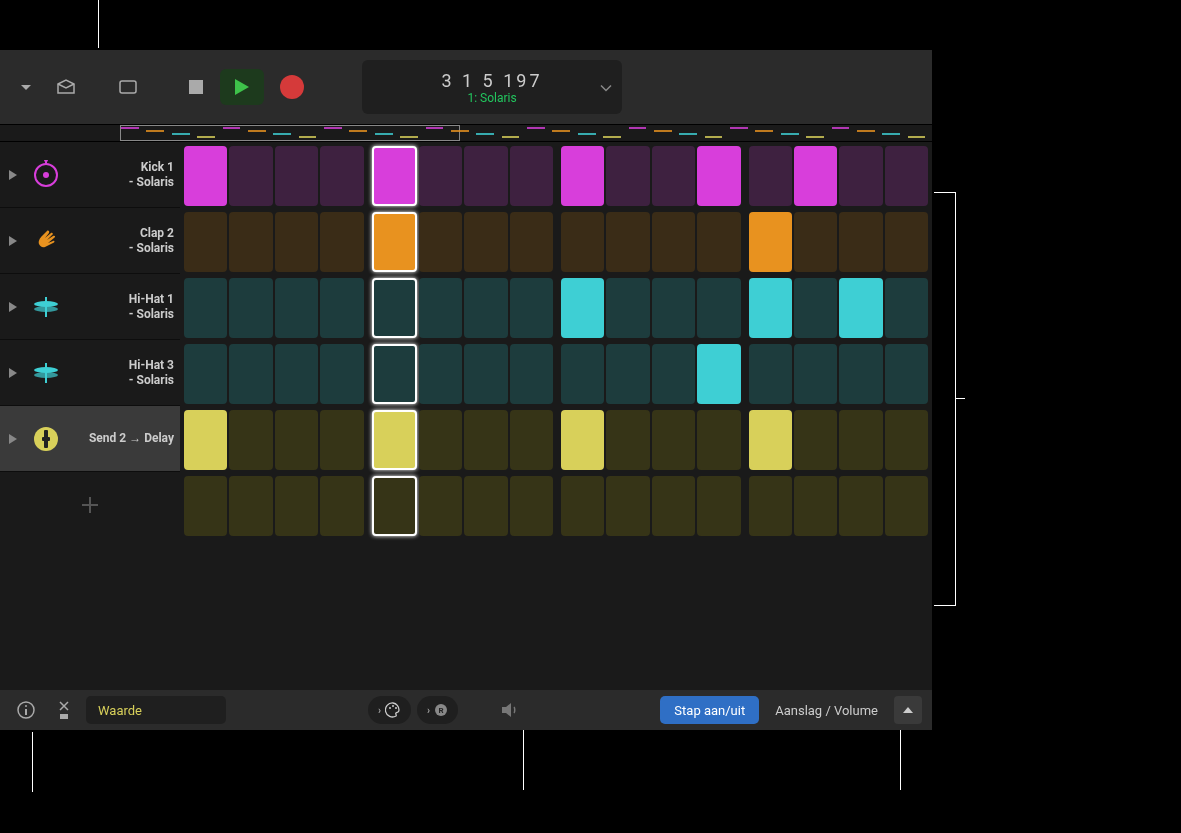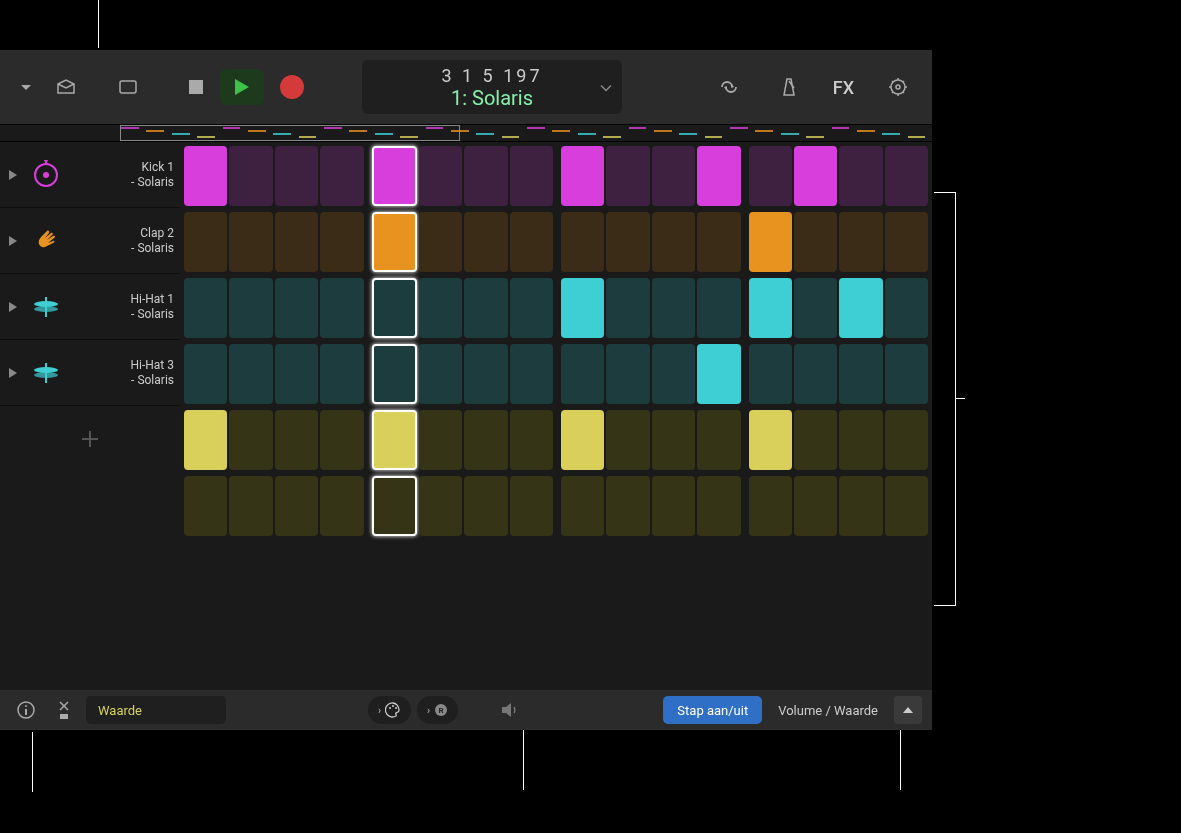--- a/index.html
+++ b/index.html
@@ -62,21 +62,21 @@
     background: #1f1f1f;
     border-radius: 6px;
     display: flex;
     flex-direction: column;
     align-items: center;
     justify-content: center;
     margin-left: 50px;
     position: relative;
   }
   .lcd .pos { font-size: 18px; letter-spacing: 3px; color: #ccc; }
-  .lcd .name { font-size: 20px; color: #86efac; }
+  .lcd .name { font-size: 12px; color: #22c55e; }
   .lcd .chev { position: absolute; right: 10px; top: 50%; transform: translateY(-50%); color: #888; }
   .tool-right { display: flex; gap: 28px; margin-left: auto; align-items: center; padding-right: 8px; }
   .fx { font-size: 18px; font-weight: 500; color: #ccc; }
   
   .timeline {
     height: 18px;
     background: #1a1a1a;
     border-top: 1px solid #000;
     border-bottom: 1px solid #000;
     display: flex;
@@ -88,20 +88,21 @@
     left: 120px;
     width: 340px;
     height: 100%;
     border: 1px solid #888;
   }
   
   .grid-area {
     flex: 1;
     display: flex;
     overflow: hidden;
+    font-weight: bold;
   }
   .tracks {
     width: 180px;
     background: #1a1a1a;
     display: flex;
     flex-direction: column;
   }
   .track {
     height: 66px;
     display: flex;
@@ -261,42 +262,20 @@
     <div class="rec-btn"></div>
     <div class="lcd">
       <div class="pos">3  1  5  197</div>
       <div class="name">1: Solaris</div>
       <div class="chev">
         <svg width="12" height="8" viewBox="0 0 12 8">
             <path d="M1 1l5 5 5-5" fill="none" stroke="#888" stroke-width="1.5"></path>
           </svg>
       </div>
     </div>
-    <div class="tool-right">
-      <div class="icon-btn">
-        <svg width="20" height="14" viewBox="0 0 20 14">
-            <path d="M3 7a5 5 0 0 1 10 0M17 7a5 5 0 0 1-10 0" fill="none" stroke="#aaa" stroke-width="1.8"></path>
-            <path d="M13 4l2 3-3 1M7 10l-2-3 3-1" fill="#aaa"></path>
-          </svg>
-      </div>
-      <div class="icon-btn">
-        <svg width="16" height="18" viewBox="0 0 16 18">
-            <path d="M6 1h4l3 16H3z" fill="none" stroke="#aaa" stroke-width="1.5"></path>
-            <line x1="8" y1="3" x2="13" y2="10" stroke="#aaa" stroke-width="1.5"></line>
-          </svg>
-      </div>
-      <div class="fx">FX</div>
-      <div class="icon-btn">
-        <svg width="18" height="18" viewBox="0 0 18 18">
-            <circle cx="9" cy="9" r="7" fill="none" stroke="#aaa" stroke-width="1.5"></circle>
-            <circle cx="9" cy="9" r="2" fill="none" stroke="#aaa" stroke-width="1.5"></circle>
-            <path d="M9 2v-2M9 18v-2M2 9h-2M18 9h-2M4 4l-1-1M14 14l1 1M4 14l-1 1M14 4l1-1" stroke="#aaa" stroke-width="1.5"></path>
-          </svg>
-      </div>
-    </div>
   </div>
 
   <div class="timeline">
     <div class="loop-region"></div>
   <div style="flex: 1 1 0%; position: relative;">
         <div style="position: absolute; left: 1px; top: 2px; width: 70%; height: 2px; background: rgb(216, 62, 219); opacity: 0.8;"></div>
       </div>
       <div style="flex: 1 1 0%; position: relative;">
         <div style="position: absolute; left: 1px; top: 5px; width: 70%; height: 2px; background: rgb(232, 146, 31); opacity: 0.8;"></div>
       </div>
@@ -445,20 +424,35 @@
             </svg>
     </div>
     <div class="drum-icon">
             <svg width="30" height="30" viewBox="0 0 30 30">
               <ellipse cx="15" cy="12" rx="12" ry="3" fill="#3ecfd4"></ellipse>
               <ellipse cx="15" cy="17" rx="12" ry="3" fill="#3ecfd4" opacity="0.7"></ellipse>
               <line x1="15" y1="5" x2="15" y2="25" stroke="#3ecfd4" stroke-width="2"></line>
             </svg>
           </div>
     <div class="label">Hi-Hat 3<br>- Solaris</div>
+        </div>
+        <div class="track selected">
+    <div class="play-arrow">
+      <svg width="10" height="10" viewBox="0 0 10 10">
+              <path d="M1 0l8 5-8 5z" fill="#888"></path>
+            </svg>
+    </div>
+    <div class="drum-icon">
+            <svg width="30" height="30" viewBox="0 0 30 30">
+              <circle cx="15" cy="15" r="12" fill="#d8d05a"></circle>
+              <rect x="13" y="6" width="4" height="18" fill="#222" rx="1"></rect>
+              <rect x="11" y="13" width="8" height="4" fill="#222" rx="1"></rect>
+            </svg>
+          </div>
+    <div class="label">Send 2 → Delay</div>
         </div>
         <div class="add-track">
           <svg width="20" height="20" viewBox="0 0 20 20">
             <path d="M10 2v16M2 10h16" stroke="#555" stroke-width="2"></path>
           </svg>
         </div>
       </div>
     <div class="steps" id="steps">
         <div class="step-row">
           <div class="step" style="background: rgb(216, 62, 219);"></div>
@@ -606,21 +600,21 @@
         </svg>
     </div>
     <div class="icon-btn" style="margin-left:30px">
       <svg width="18" height="16" viewBox="0 0 18 16">
           <path d="M1 5v6h4l5 4V1L5 5z" fill="#777"></path>
           <path d="M13 5c1 1 1 5 0 6" fill="none" stroke="#777" stroke-width="1.5"></path>
         </svg>
     </div>
     <div style="flex:1"></div>
     <div class="btn-blue">Stap aan/uit</div>
-    <div class="btn-gray">Volume / Waarde</div>
+    <div class="btn-gray">Aanslag / Volume</div>
     <div class="collapse-btn">
       <svg width="12" height="10" viewBox="0 0 12 10">
           <path d="M1 8l5-6 5 6z" fill="#ccc"></path>
         </svg>
     </div>
   </div>
 </div>
 
 <div class="callout v1"></div>
 <div class="callout v2"></div>

